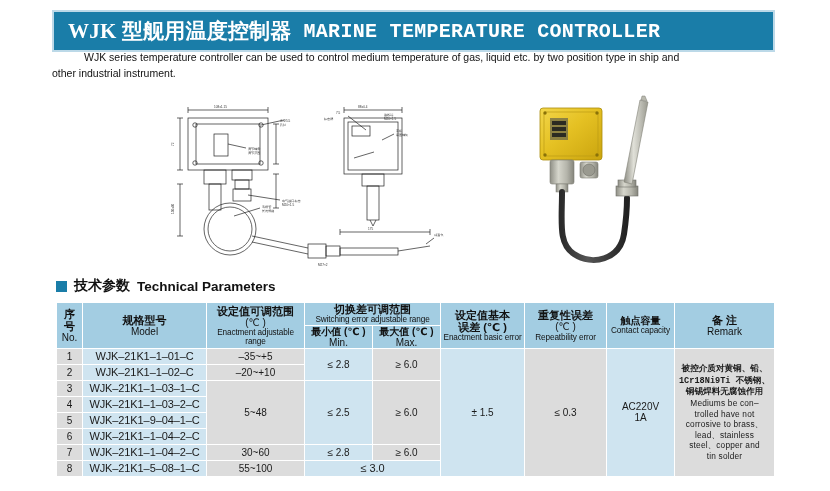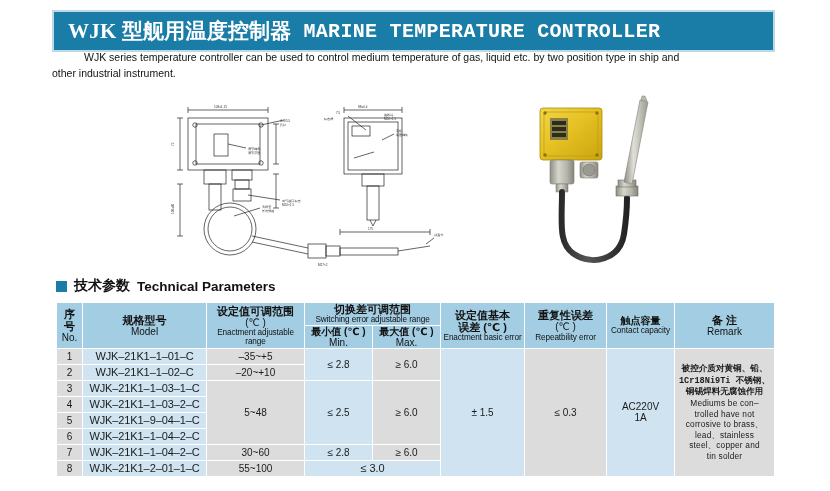--- a/index.html
+++ b/index.html
@@ -352,18 +352,18 @@
     <tr>
       <td class="c-gray">7</td>
       <td class="c-blue model">WJK–21K1–1–04–2–C</td>
       <td class="c-gray">30~60</td>
       <td class="c-blue">≤ 2.8</td>
       <td class="c-gray">≥ 6.0</td>
     </tr>
 
     <tr>
       <td class="c-gray">8</td>
-      <td class="c-blue model">WJK–21K1–2–01–1–C</td>
+      <td class="c-blue model">WJK–21K1–5–08–1–C</td>
       <td class="c-gray">55~100</td>
       <td class="c-blue bold30" colspan="2">≤ 3.0</td>
     </tr>
   </tbody>
 </table>
 
 </body></html>

